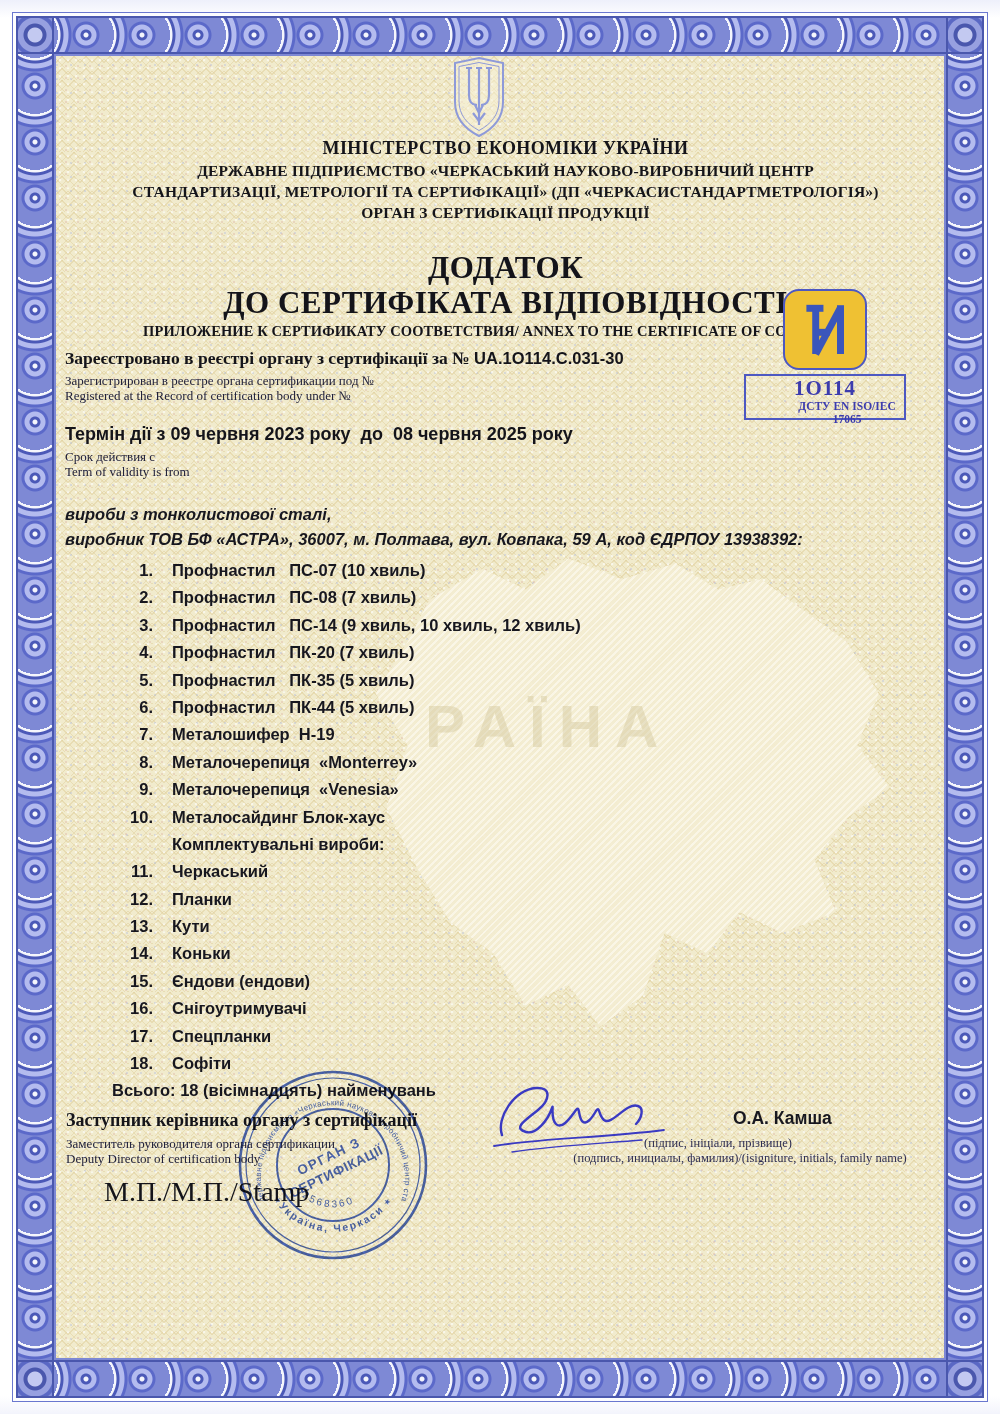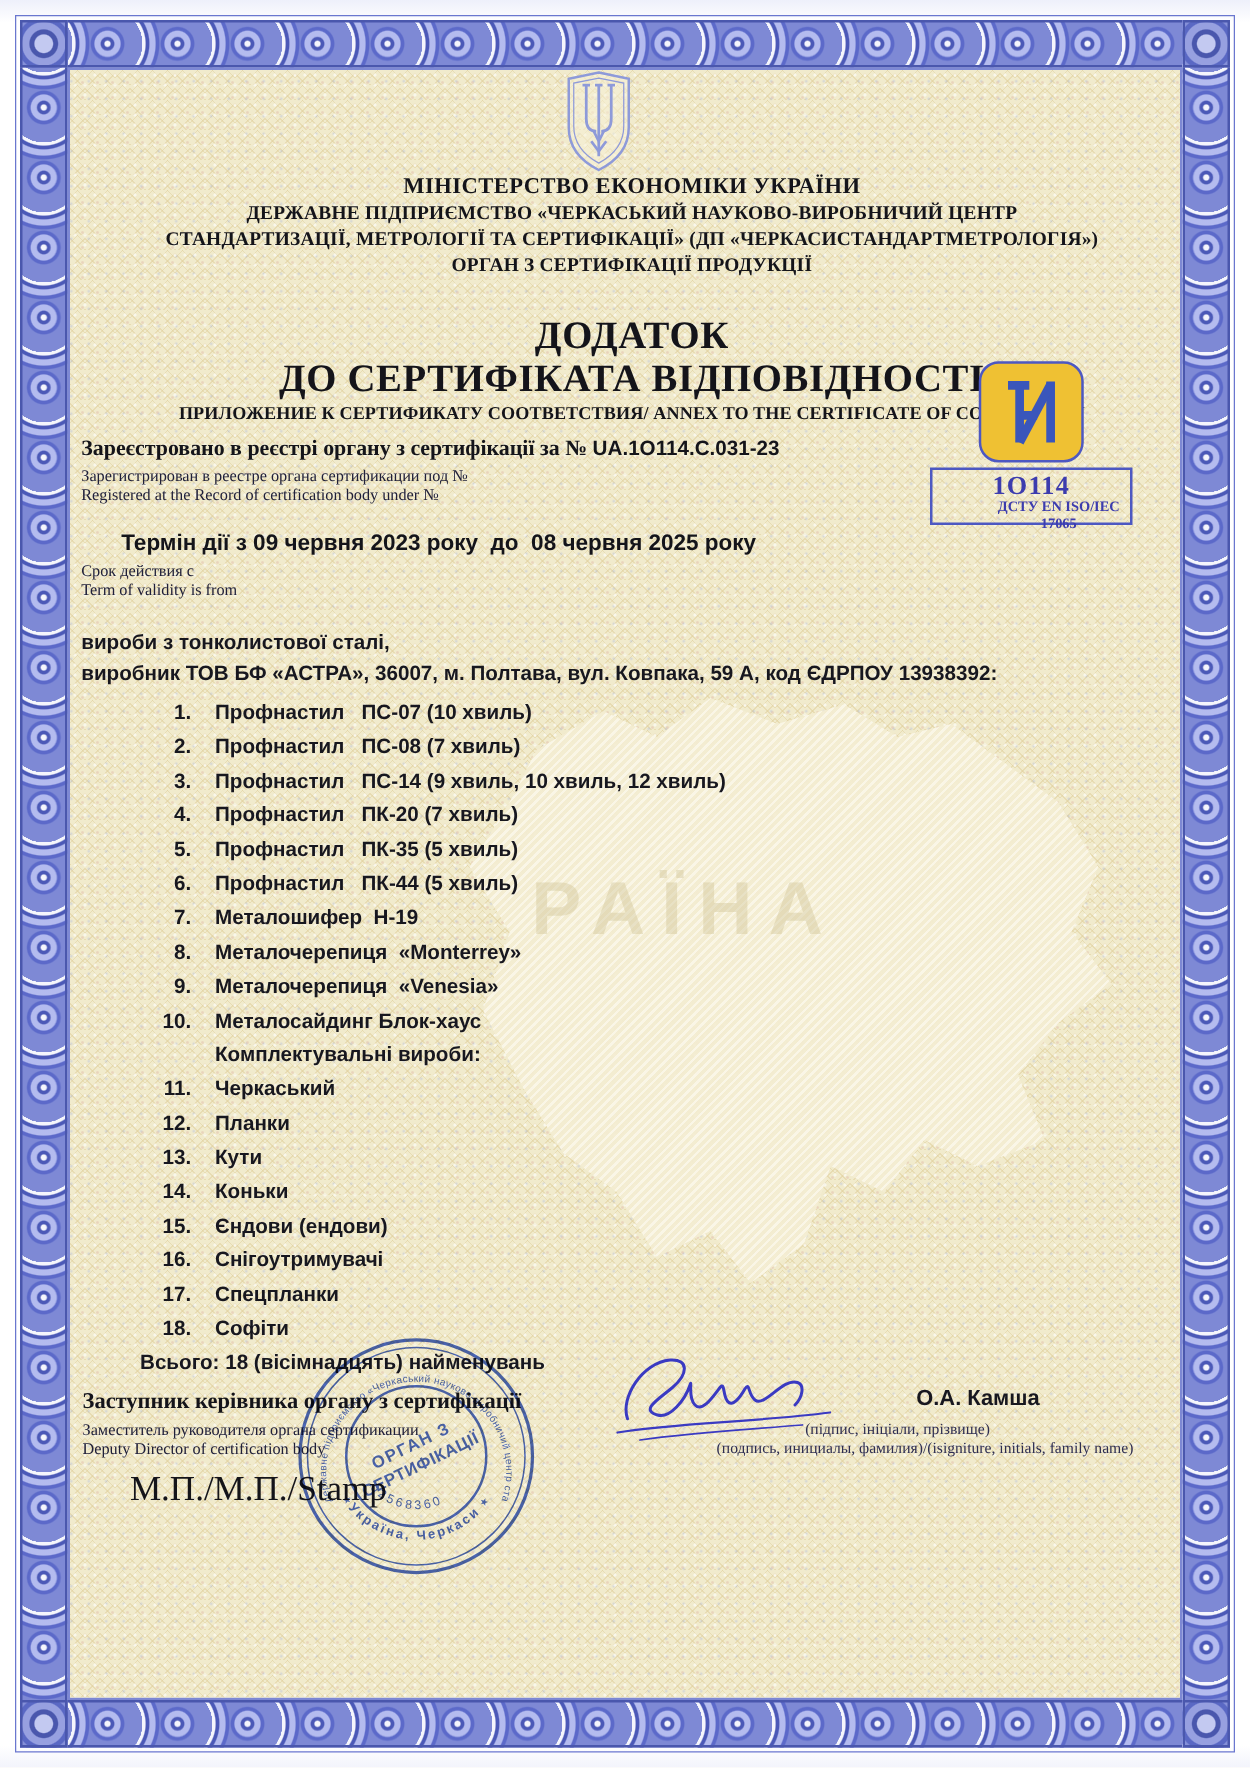--- a/index.html
+++ b/index.html
@@ -64,22 +64,22 @@
   .abs { position:absolute; z-index:2; }
   .ctr { left:52px; right:68px; text-align:center;padding-left:27px; }
   .hdr-l1 { font-weight:bold; font-size:18px; letter-spacing:.4px; }
   .hdr-l2 { font-weight:bold; font-size:15.5px; margin-top:3px; letter-spacing:.2px; }
   .title-l { font-weight:bold; font-size:31px; letter-spacing:.5px; line-height:35px; }
   .subtitle { font-weight:bold; font-size:14.5px; margin-top:3px; letter-spacing:.1px; }
   .serif-bold-17 { font-weight:bold; font-size:17.5px; }
   .sans { font-family:"Liberation Sans", sans-serif; }
   .small-serif { font-size:13px; line-height:15px; color:#20203a; }
   .pre { white-space:pre-wrap; }
-  .val-main { font-family:"Liberation Sans", sans-serif; font-weight:bold; font-size:18px;margin-left:32px; }
-  .prod { font-family:"Liberation Sans", sans-serif; font-weight:bold; font-size:16.5px; line-height:25px; color:#17171f; }
+  .val-main { font-family:"Liberation Sans", sans-serif; font-weight:bold; font-size:18px; }
+  .prod { font-family:"Liberation Sans", sans-serif; font-weight:bold; font-size:16.5px; line-height:25px; color:#17171f;font-style:italic; }
   .list { left:110px; top:561px; width:760px; }
   .row { display:flex; height:27.4px; align-items:flex-start;
          font-family:"Liberation Sans", sans-serif; font-weight:bold; font-size:16.5px; color:#17171f; }
   .row .num { width:43px; text-align:right; flex:none; }
   .row .txt { margin-left:19px; white-space:pre-wrap; }
   .total { left:112px; top:1081px; font-family:"Liberation Sans", sans-serif; font-weight:bold; font-size:16.5px; color:#17171f; }
   .role { left:66px; top:1110px; font-weight:bold; font-size:18px; }
   .mp { left:104px; top:1176px; font-size:28px; }
   .name { left:733px; top:1108px; font-family:"Liberation Sans", sans-serif; font-weight:bold; font-size:17.5px; color:#17171f; }
   .hint { font-size:12.5px; color:#2e2e52; }
@@ -150,21 +150,21 @@
         <path d="M20 43 H38"></path>
       </g>
     </svg>
   </div>
   <div class="abs mark-box">
     <div class="mark-code">1О114</div>
     <div class="mark-std">ДСТУ EN ISO/IEC 17065</div>
   </div>
 
   <div class="abs" style="left:65px; top:348px;">
-    <div class="serif-bold-17"><span>Зареєстровано в реєстрі органу з сертифікації за № </span><span class="sans" style="font-size:16.5px;">UA.1О114.С.031-23</span></div>
+    <div class="serif-bold-17"><span>Зареєстровано в реєстрі органу з сертифікації за № </span><span class="sans" style="font-size:16.5px;">UA.1О114.С.031-30</span></div>
     <div class="small-serif" style="margin-top:4px;">Зарегистрирован в реестре органа сертификации под №</div>
     <div class="small-serif">Registered at the Record of certification body under №</div>
   </div>
 
   <div class="abs" style="left:65px; top:424px;">
     <div class="val-main pre">Термін дії з 09 червня 2023 року  до  08 червня 2025 року</div>
     <div class="small-serif" style="margin-top:4px;">Срок действия с</div>
     <div class="small-serif">Term of validity is from</div>
   </div>
 

